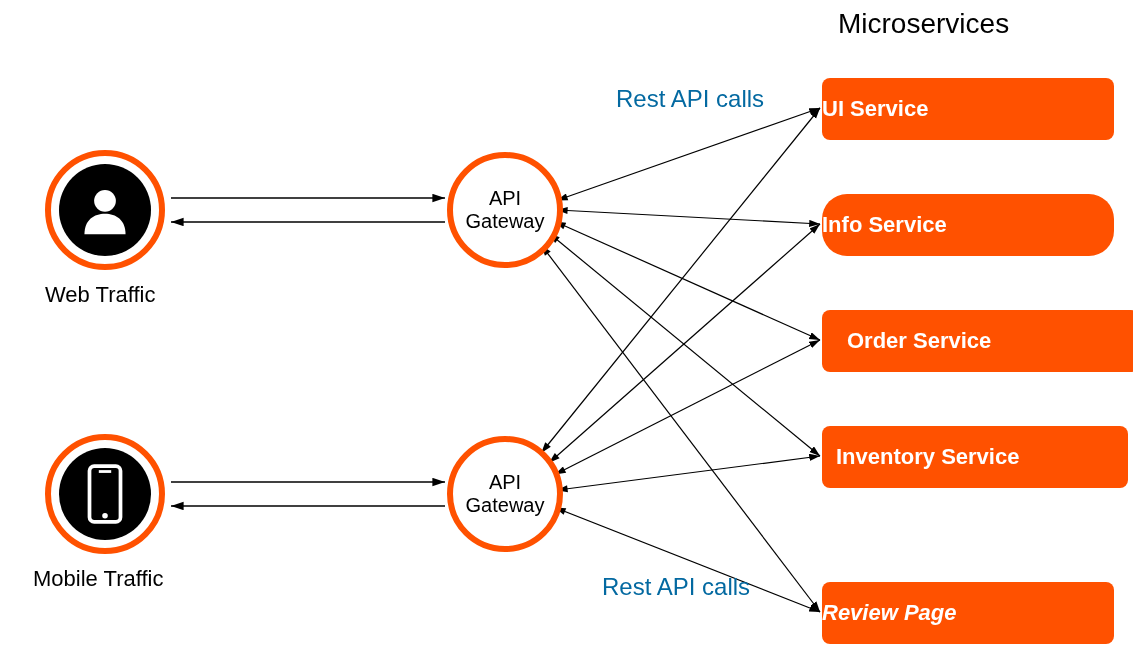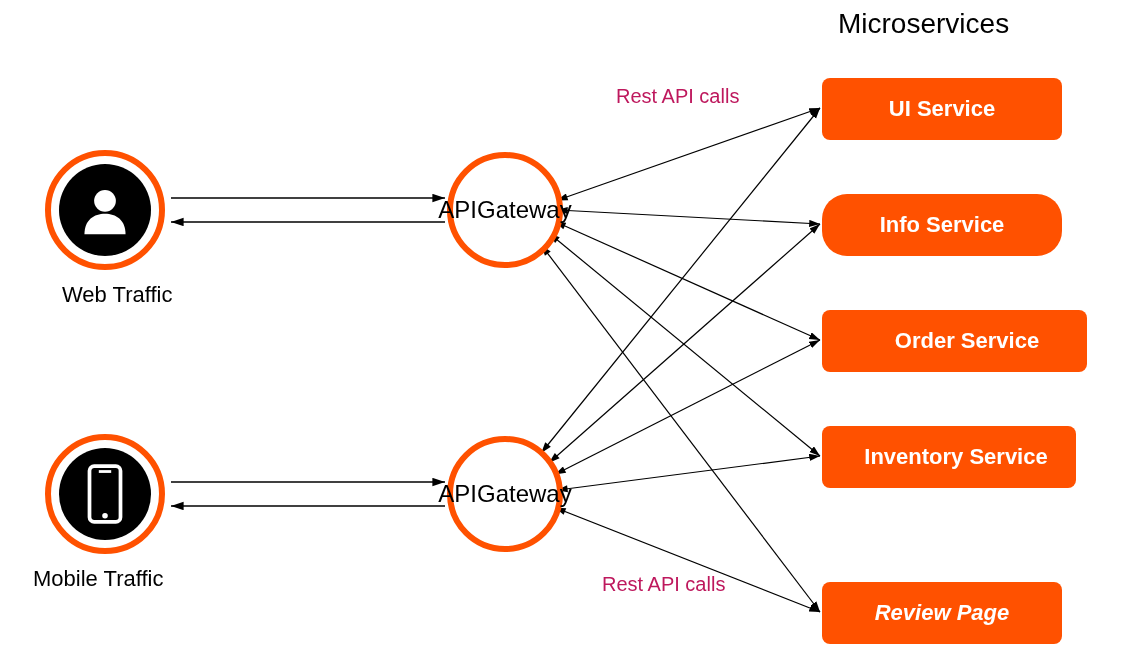--- a/index.html
+++ b/index.html
@@ -50,45 +50,45 @@
   }
   .gateway-circle {
     position: absolute;
     width: 116px;
     height: 116px;
     border-radius: 50%;
     border: 6px solid #ff5100;
     box-sizing: border-box;
     background: #fff;
     display: flex;
-    flex-direction: row;
+    flex-direction: column;
     align-items: center;
     justify-content: center;
-    font-size: 24px;
+    font-size: 20px;
     color: #000;
     text-align: center;
     line-height: 1.15;
   }
   .service-box {
     position: absolute;
-    width: 240px;
+    width: 292px;
     height: 62px;
     background: #ff5100;
     border-radius: 8px;
     color: #fff;
     display: flex;
     align-items: center;
-    justify-content: center;
+    justify-content: flex-start;
     font-size: 22px;
     font-weight: 600;
   }
   .annotation {
     position: absolute;
-    font-size: 20px;
-    color: #be185d;
+    font-size: 24px;
+    color: #0369a1;
     white-space: nowrap;
   }
   svg.arrows {
     position: absolute;
     top: 0;
     left: 0;
     width: 1133px;
     height: 668px;
     pointer-events: none;
   }
@@ -130,21 +130,21 @@
 <div class="client-circle" style="left:45px; top:150px;">
   <div class="client-outer">
     <div class="client-inner">
       <svg width="58" height="58" viewBox="0 0 24 24">
         <circle cx="12" cy="8.2" r="4.5" fill="#fff"></circle>
         <path d="M3.5,22 C3.5,16 7.5,13.5 12,13.5 C16.5,13.5 20.5,16 20.5,22 Z" fill="#fff"></path>
       </svg>
     </div>
   </div>
 </div>
-<div class="client-label" style="left:45px; top:282px;margin-left:17px;">Web Traffic</div>
+<div class="client-label" style="left:45px; top:282px;">Web Traffic</div>
 
 <div class="client-circle" style="left:45px; top:434px;">
   <div class="client-outer">
     <div class="client-inner">
       <svg width="40" height="62" viewBox="0 0 24 40">
         <rect x="2" y="2" width="20" height="36" rx="3" fill="none" stroke="#fff" stroke-width="2.4"></rect>
         <line x1="8" y1="5.5" x2="16" y2="5.5" stroke="#fff" stroke-width="1.8"></line>
         <circle cx="12" cy="34" r="1.8" fill="#fff"></circle>
       </svg>
     </div>

